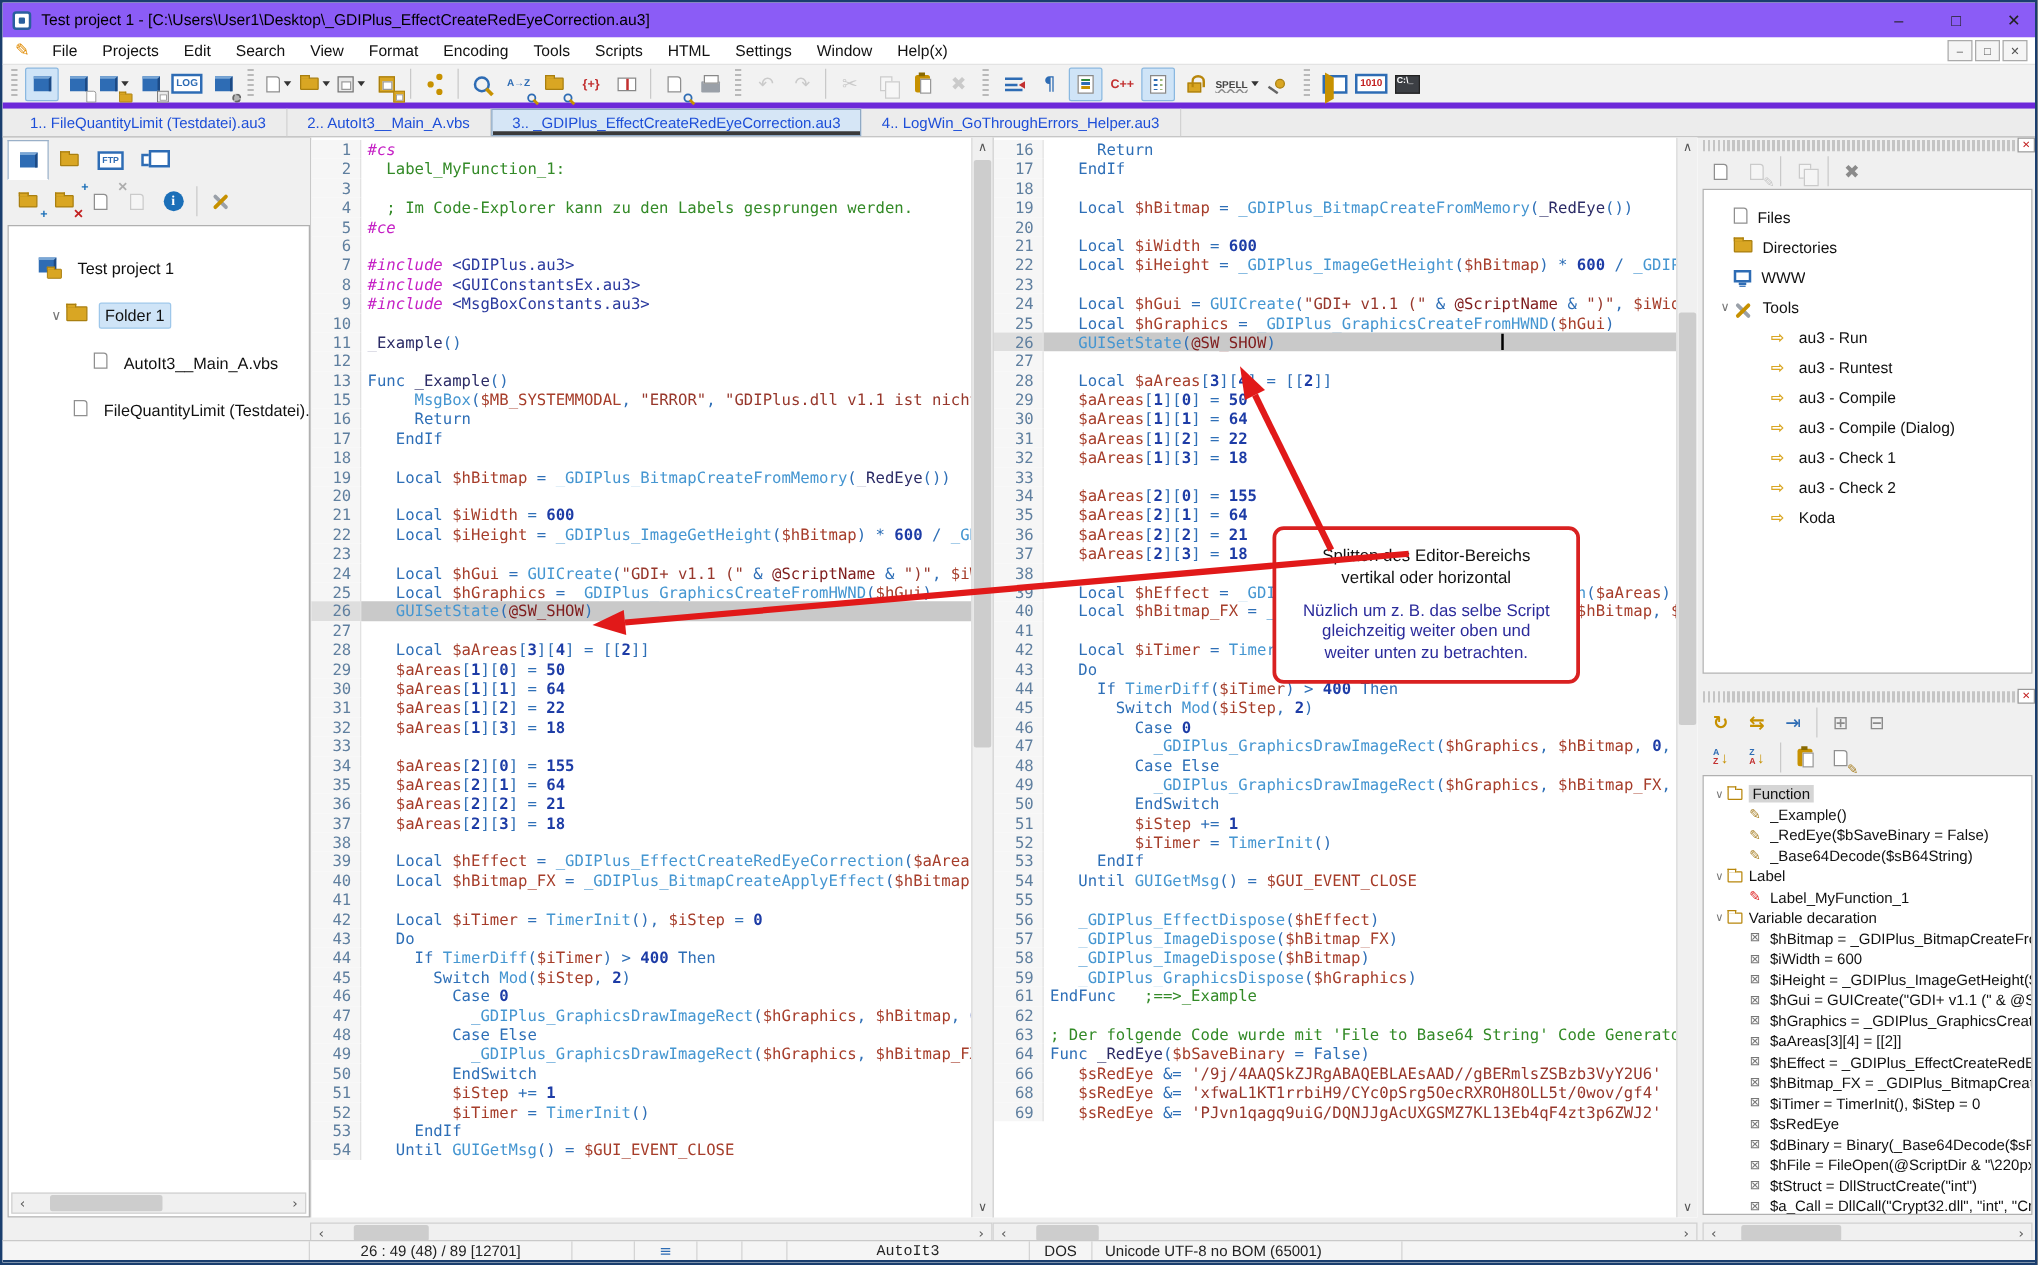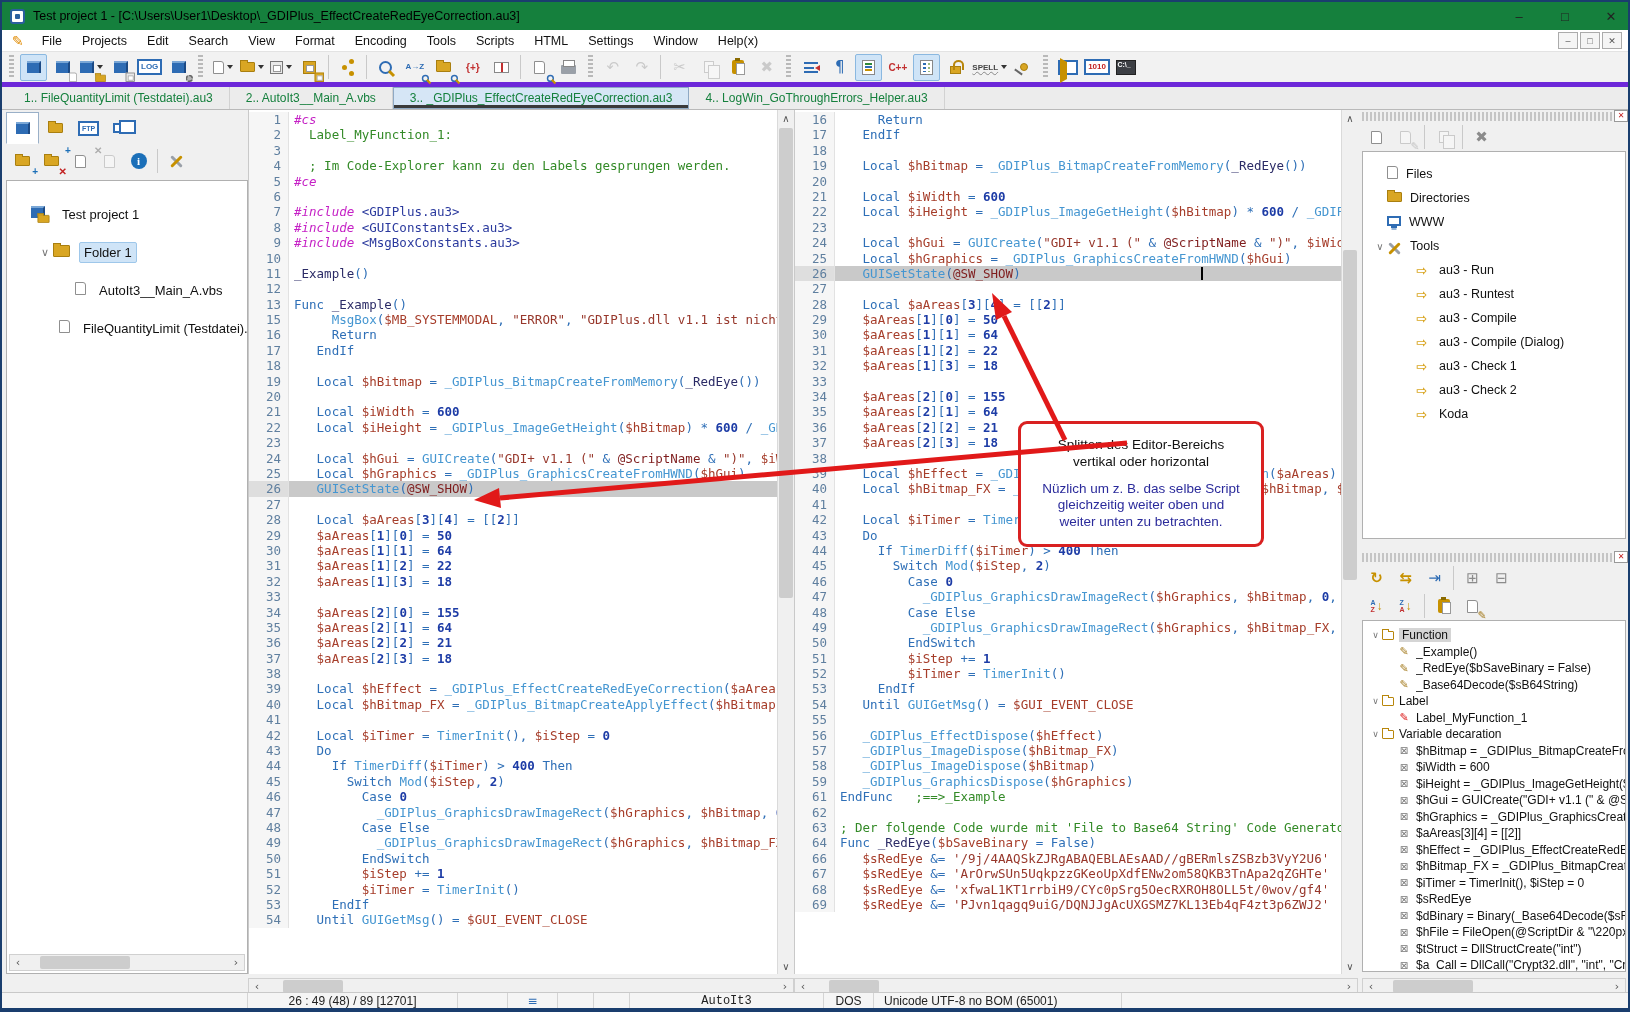--- a/index.html
+++ b/index.html
@@ -1,20 +1,20 @@
 <!DOCTYPE html>
 <html><head>
 <meta charset="utf-8">
 <style>
   html,body{margin:0;padding:0;background:#444;font-family:"Liberation Sans",sans-serif;}
   *{box-sizing:border-box;}
   #win{position:relative;width:1630px;height:1012px;background:#f0f0f0;border:2px solid #1a3e6e;overflow:hidden;}
 
   
-  #titlebar{position:absolute;left:0;top:0;right:0;height:28px;background:#15803d;display:flex;align-items:center;padding-left:8px;}
+  #titlebar{position:absolute;left:0;top:0;right:0;height:28px;background:#8b5cf6;display:flex;align-items:center;padding-left:8px;}
   #title{font-size:12.5px;color:#000;margin-left:8px;}
   #winctl{position:absolute;right:8px;top:0;height:28px;display:flex;align-items:center;gap:28px;}
   #winctl span{font-size:13px;color:#222;width:18px;text-align:center;cursor:default;}
   .appicon{width:15px;height:15px;border:2px solid #2a5f9e;border-radius:3px;background:#fff;position:relative;}
   .appicon::after{content:"";position:absolute;left:3px;top:3px;width:5px;height:5px;background:#2a5f9e;border-radius:1px;}
 
   #menubar{position:absolute;left:0;top:28px;right:0;height:22px;background:#fff;display:flex;align-items:center;border-bottom:1px solid #e3e3e3;}
   #menu-edit-ic{color:#e08a00;font-size:14px;margin:0 8px 0 10px;}
   #menu-items{display:flex;}
   .mi{font-size:12.5px;color:#111;padding:2px 10px;cursor:default;}
@@ -84,21 +84,21 @@
   .badge.x{color:#c22020;}
   .lettr{font:bold 8px/1 "Liberation Sans",sans-serif;color:#2e6cb4;}
   .sortic{display:flex;align-items:center;}
   .sortic .col{display:flex;flex-direction:column;font:bold 7px/1 "Liberation Sans",sans-serif;}
   .sortic .col b:first-child{color:#2e6cb4;}
   .sortic .col b:last-child{color:#c23030;}
   .sortic .ar{color:#c79100;font-size:12px;margin-left:1px;}
 
   
   #tabbar{position:absolute;left:0;top:85px;right:0;height:23px;background:#ececec;border-bottom:1px solid #b9b9b9;display:flex;align-items:flex-end;padding-left:6px;}
-  .dtab{height:22px;display:flex;align-items:center;padding:0 16px;font-size:12px;color:#15803d;border-right:1px solid #d2d2d2;cursor:default;white-space:nowrap;}
+  .dtab{height:22px;display:flex;align-items:center;padding:0 16px;font-size:12px;color:#1d4ed8;border-right:1px solid #d2d2d2;cursor:default;white-space:nowrap;}
   .dtab.active{background:#d6e6f6;border:1px solid #8fa9c4;box-shadow:inset 0 -3px 0 #3a3a3a;}
 
   
   #content{position:absolute;left:0;top:108px;right:0;bottom:36px;}
   #sidebar{position:absolute;left:4px;top:0;width:242px;bottom:0;}
   #sb-tabs{display:flex;height:34px;align-items:flex-end;}
   .sbtab{width:33px;height:32px;display:flex;align-items:center;justify-content:center;border:1px solid transparent;cursor:default;}
   .sbtab.active{background:#fff;border-color:#9ab0c8;border-bottom-color:#fff;}
   #sb-tools{display:flex;align-items:center;height:34px;padding-left:2px;}
   #sb-panel{position:absolute;left:0;top:70px;right:0;bottom:0;background:#fff;border:1px solid #b0b0b0;overflow:hidden;}
@@ -522,21 +522,20 @@
           <div class="crow"><span class="gut">55</span><span class="ctext"></span></div>
           <div class="crow"><span class="gut">56</span><span class="ctext"><span class="tk-w">   </span><span class="tk-f">_GDIPlus_EffectDispose</span><span class="tk-o">(</span><span class="tk-v">$hEffect</span><span class="tk-o">)</span></span></div>
           <div class="crow"><span class="gut">57</span><span class="ctext"><span class="tk-w">   </span><span class="tk-f">_GDIPlus_ImageDispose</span><span class="tk-o">(</span><span class="tk-v">$hBitmap_FX</span><span class="tk-o">)</span></span></div>
           <div class="crow"><span class="gut">58</span><span class="ctext"><span class="tk-w">   </span><span class="tk-f">_GDIPlus_ImageDispose</span><span class="tk-o">(</span><span class="tk-v">$hBitmap</span><span class="tk-o">)</span></span></div>
           <div class="crow"><span class="gut">59</span><span class="ctext"><span class="tk-w">   </span><span class="tk-f">_GDIPlus_GraphicsDispose</span><span class="tk-o">(</span><span class="tk-v">$hGraphics</span><span class="tk-o">)</span></span></div>
           <div class="crow"><span class="gut">61</span><span class="ctext"><span class="tk-k">EndFunc</span><span class="tk-c">   ;==&gt;_Example</span></span></div>
           <div class="crow"><span class="gut">62</span><span class="ctext"></span></div>
           <div class="crow"><span class="gut">63</span><span class="ctext"><span class="tk-c">; Der folgende Code wurde mit 'File to Base64 String' Code Generator erzeugt</span></span></div>
           <div class="crow"><span class="gut">64</span><span class="ctext"><span class="tk-k">Func </span><span class="tk-d">_RedEye</span><span class="tk-o">(</span><span class="tk-v">$bSaveBinary</span><span class="tk-o"> = </span><span class="tk-k">False</span><span class="tk-o">)</span></span></div>
           <div class="crow"><span class="gut">66</span><span class="ctext"><span class="tk-w">   </span><span class="tk-v">$sRedEye</span><span class="tk-o"> &amp;= </span><span class="tk-s">'/9j/4AAQSkZJRgABAQEBLAEsAAD//gBERmlsZSBzb3VyY2U6'</span></span></div>
-          <div class="crow"><span class="gut">67</span><span class="ctext"><span class="tk-w">   </span><span class="tk-v">$sRedEye</span><span class="tk-o"> &amp;= </span><span class="tk-s">'ArOrwSUn5UqkpzzGKeoUpXdfENw2om58QKB3TnApa2qZGHTe'</span></span></div>
           <div class="crow"><span class="gut">68</span><span class="ctext"><span class="tk-w">   </span><span class="tk-v">$sRedEye</span><span class="tk-o"> &amp;= </span><span class="tk-s">'xfwaL1KT1rrbiH9/CYc0pSrg5OecRXROH8OLL5t/0wov/gf4'</span></span></div>
           <div class="crow"><span class="gut">69</span><span class="ctext"><span class="tk-w">   </span><span class="tk-v">$sRedEye</span><span class="tk-o"> &amp;= </span><span class="tk-s">'PJvn1qagq9uiG/DQNJJgAcUXGSMZ7KL13Eb4qF4zt3p6ZWJ2'</span></span></div>
         </div>
         <div class="vscroll" style="right: 0px;">
           <div class="arr">∧</div>
           <div class="thumb" style="top: 140px; height: 330px;"></div>
           <div class="arr bot">∨</div>
         </div>
         <div id="caret" style="left: 405.96px; top: 157px;"></div>
       </div>

